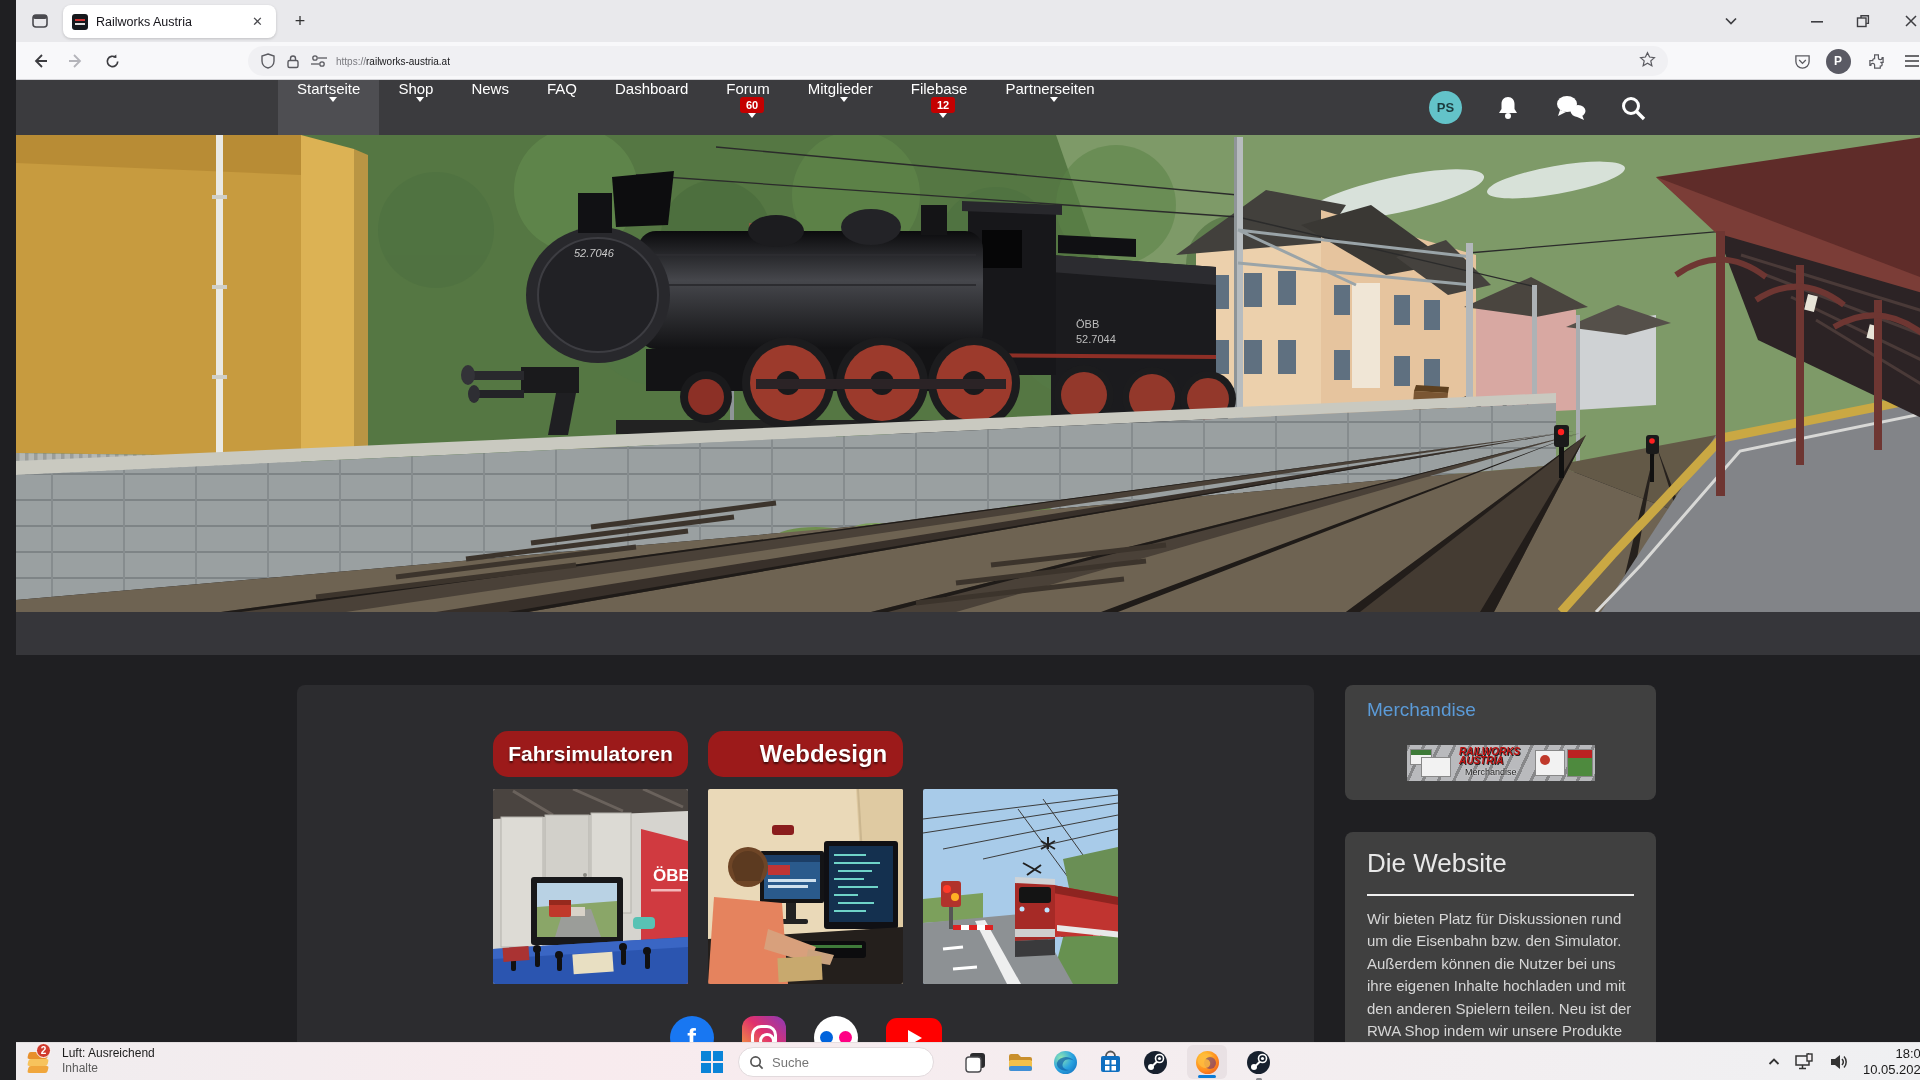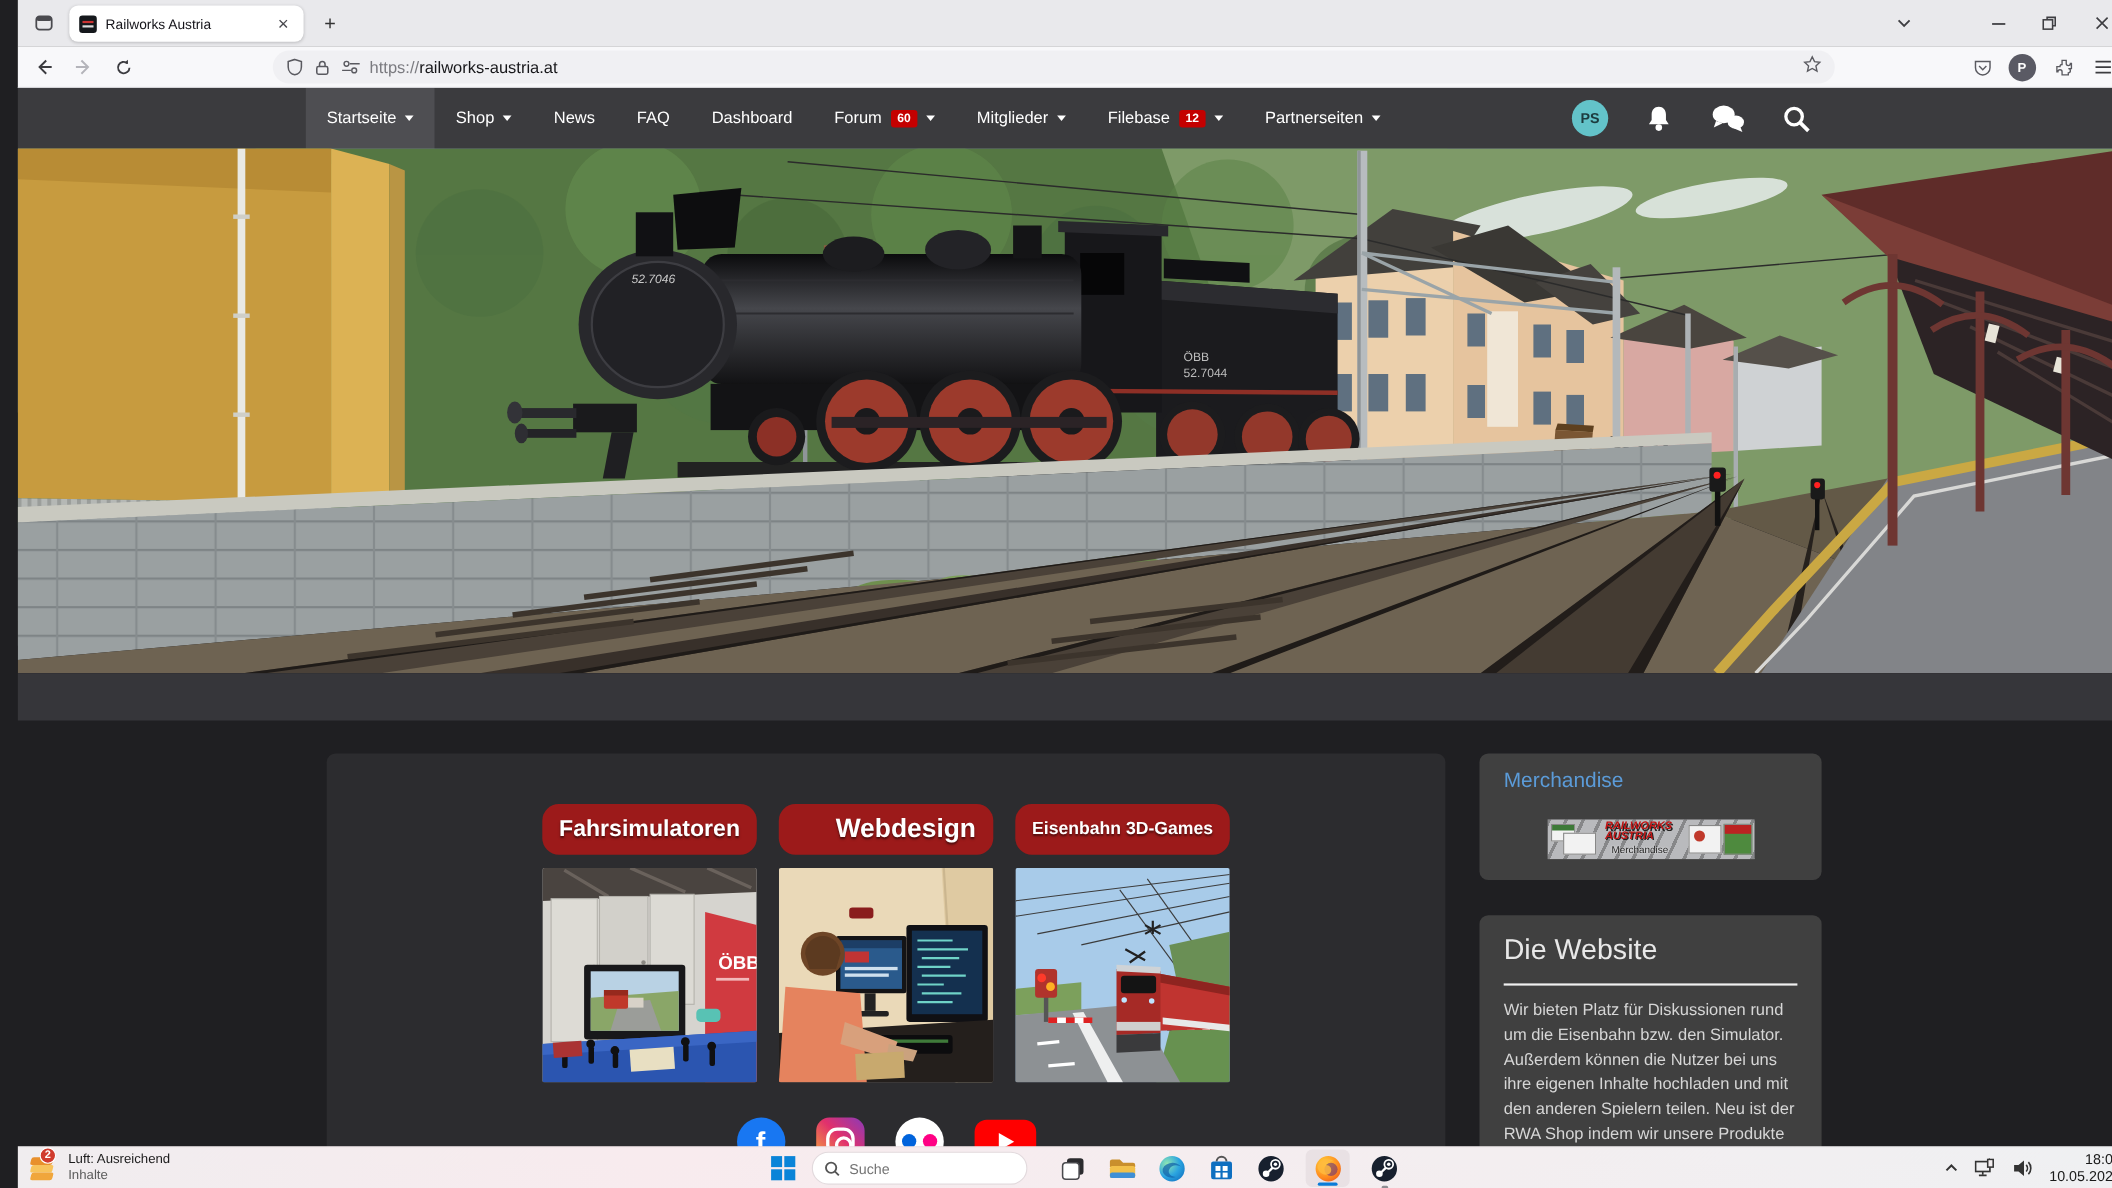--- a/index.html
+++ b/index.html
@@ -18,33 +18,33 @@
   .favicon:after  { content:""; position:absolute; left:3px; top:9px; width:10px; height:2px; background:#ddd; }
   .tabtitle { font-size:12.5px; color:#15141a; margin-left:8px; flex:1 1 auto; white-space:nowrap; overflow:hidden; }
   .tabclose { font-size:13px; color:#4a4a4f; padding:2px 4px; border-radius:4px; }
   .newtab { position:absolute; left:272px; top:9px; width:24px; height:24px; color:#333; font-size:18px;
             display:flex; align-items:center; justify-content:center; border-radius:5px; }
   .winctl { position:absolute; top:0; height:42px; width:46px; display:flex; align-items:center; justify-content:center; color:#3e3e42;}
   .toolbar { position:absolute; left:0; top:42px; width:1920px; height:38px; background:#f8f8fa; border-bottom:1px solid #d4d4d8; }
   .navbtn { position:absolute; top:47px; width:28px; height:28px; display:flex; align-items:center; justify-content:center; border-radius:5px; }
   .urlbar { position:absolute; left:232px; top:46px; width:1420px; height:30px; background:#f0f0f3;
             border-radius:15px; display:flex; align-items:center; padding:0 12px; }
-  .urltext { font-size:15px; margin-left:8px; }
+  .urltext { font-size:10px; margin-left:8px; }
   .urltext .scheme { color:#7b7b80; }
   .urltext .host { color:#17171a; }
   .ubicons { display:flex; align-items:center; gap:10px; }
   .star { margin-left:auto; }
   .chromeicon { position:absolute; top:47px; width:28px; height:28px; display:flex; align-items:center; justify-content:center; border-radius:5px; }
   .profile-badge { width:25px; height:25px; border-radius:50%; background:#5a5a64; color:#fff; font-size:12px; font-weight:bold;
                    display:flex; align-items:center; justify-content:center; }
 
   
   .sitenav { position:absolute; left:0; top:80px; width:1920px; height:55px; background:#3b3b3e; }
   .navitems { position:absolute; left:262px; top:0; height:55px; display:flex; align-items:stretch; }
-  .nitem { display:flex; align-items:center; padding:0 19px; color:#fff; font-size:15px; white-space:nowrap; }
+  .nitem { display:flex; align-items:center; padding:0 19px; color:#fff; font-size:15px; white-space:nowrap;flex-direction:column; }
   .nitem.active { background:#4e4e52; }
   .caret { width:0; height:0; border-left:4px solid transparent; border-right:4px solid transparent;
            border-top:5px solid #fff; margin-left:8px; }
   .badge { background:#c40000; color:#fff; font-size:11px; font-weight:bold; border-radius:3px;
            padding:2px 6px; margin-left:8px; }
   .navicons { position:absolute; right:290px; top:0; height:55px; display:flex; align-items:center; gap:34px; }
   .avatar { width:33px; height:33px; border-radius:50%; background:#63c3c9; color:#1c3b3e; font-size:13px; font-weight:bold;
             display:flex; align-items:center; justify-content:center; }
 
   
@@ -509,23 +509,20 @@
 
   <div class="herostrip"></div>
 
   <div class="panel">
 
     <div class="banner" style="left:196px; font-size:21px;">
         <span>Fahrsimulatoren</span>
       </div>
     <div class="banner" style="left:411px; font-size:24px;padding-left:36px;">
         <span>Webdesign</span>
-      </div>
-    <div class="banner" style="left:626px; font-size:16px;">
-        <span>Eisenbahn 3D-Games</span>
       </div>
 
     <div class="cardimg" style="left:196px">
       <svg width="195" height="195" viewBox="0 0 195 195">
         <rect width="195" height="195" fill="#d6d4cf"></rect>
         <polygon points="0,0 195,0 195,22 0,30" fill="#4a4440"></polygon>
         <path d="M20,2 L60,26 M80,0 L130,22 M150,0 L190,18" stroke="#6a625c" stroke-width="3"></path>
         <rect x="8" y="28" width="42" height="130" fill="#dddbd5" stroke="#b4b2ac"></rect>
         <rect x="52" y="26" width="44" height="120" fill="#d2d0ca" stroke="#b4b2ac"></rect>
         <rect x="98" y="24" width="40" height="100" fill="#dcdad4" stroke="#b4b2ac"></rect>

